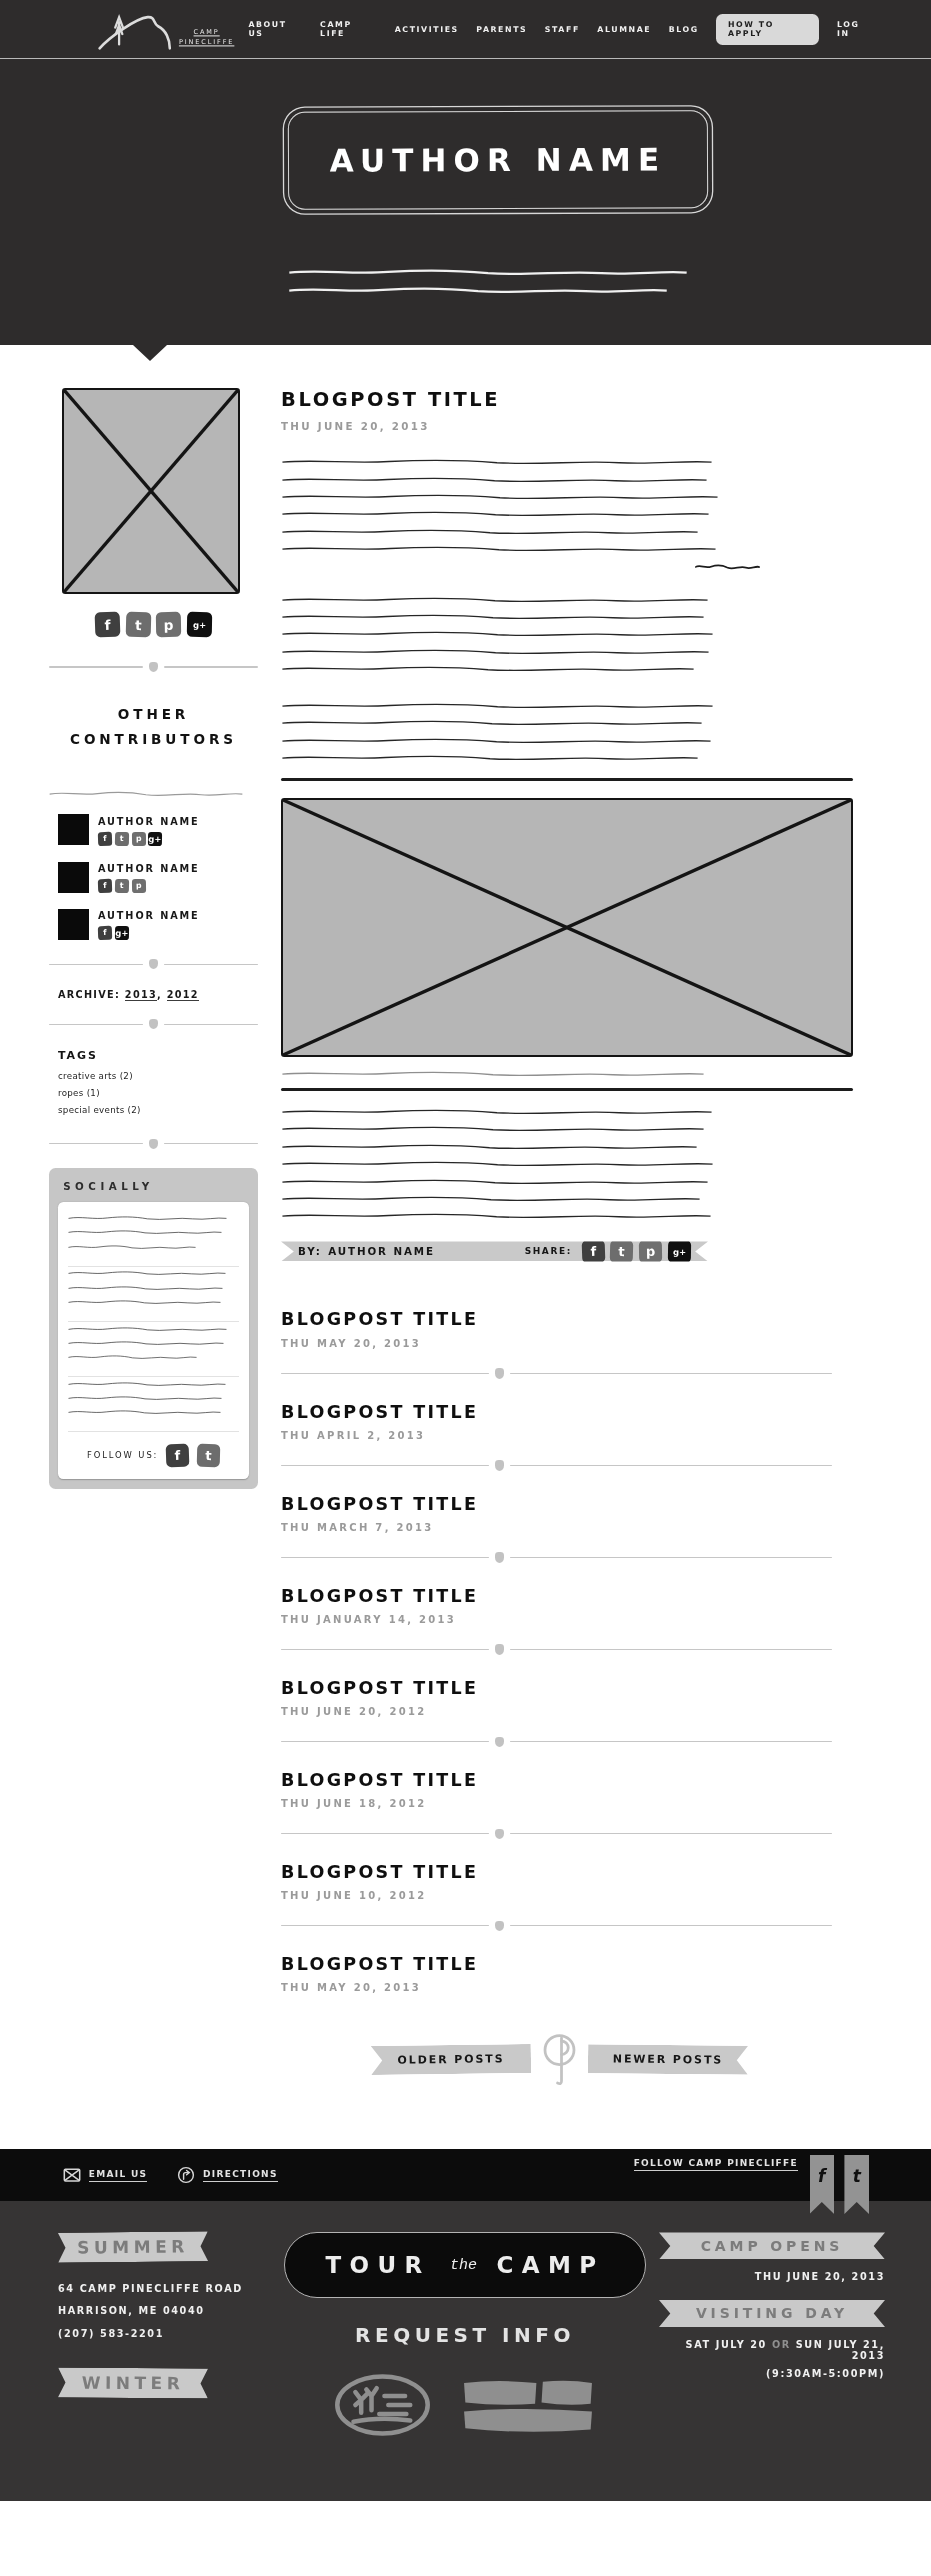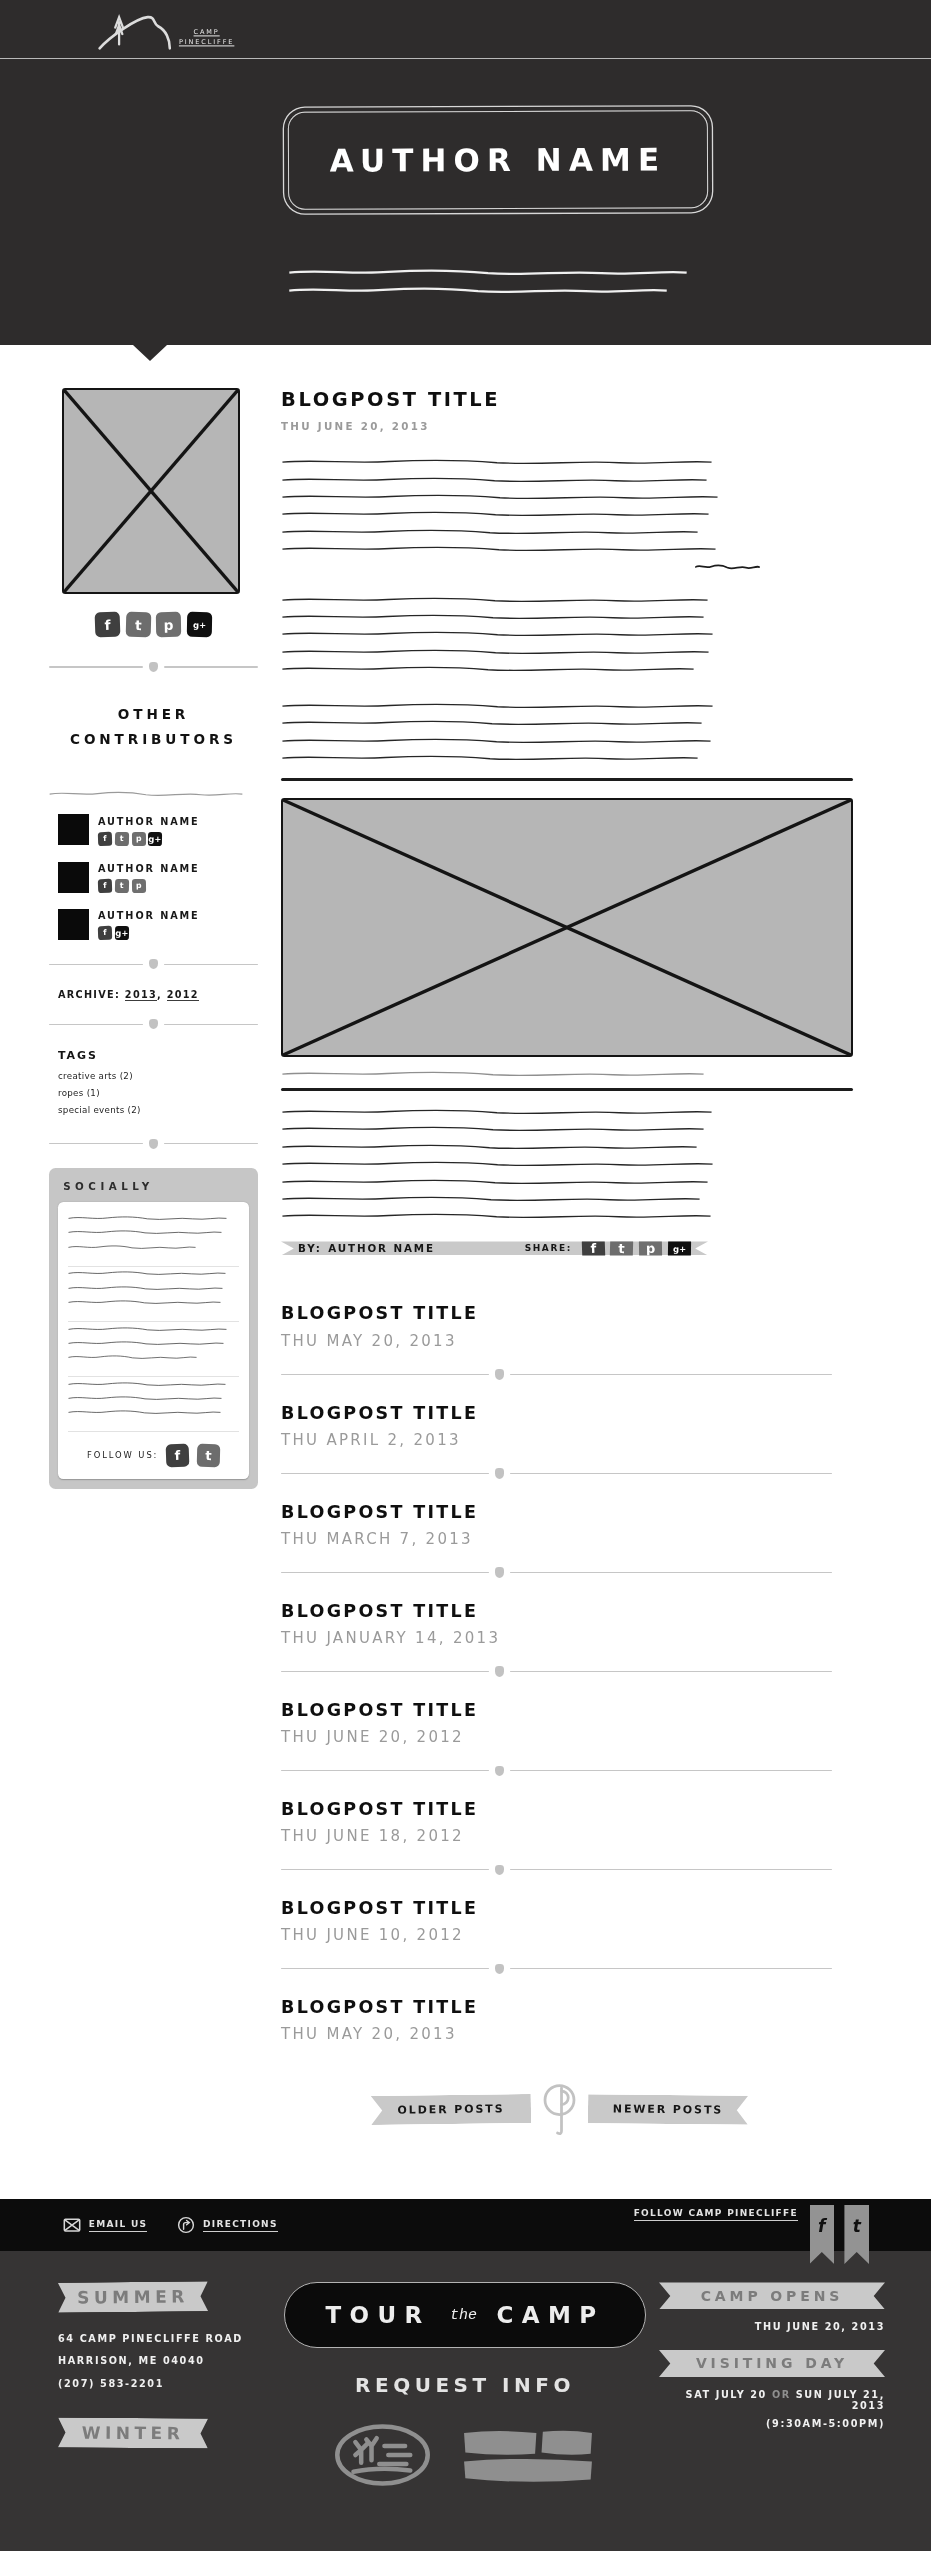--- a/index.html
+++ b/index.html
@@ -87,30 +87,30 @@
   .post-title { font-size:19.4px; font-weight:bold; letter-spacing:2.6px; color:#0f0f0f; }
   .post-date { font-size:10.3px; letter-spacing:2.3px; color:#9a9a9a; font-weight:bold; margin:9px 0 26px; }
   .quote { width:362px; margin:30px 0 3.9px 69px; font-size:19.4px; font-weight:bold; letter-spacing:0.6px;
            line-height:1.5; color:#141414; }
   .sig { color:#1c1c1c; width:65px; margin:6.5px 0 26px 414px; }
   .sig .wave use{ stroke-width:3px; }
   .group-gap { height:19.4px; }
   .rule { width:572px; height:3.2px; background:#1c1c1c; border-radius:1.9px; margin:17px 0; }
   .main-img { width:572px; height:259px; margin-bottom:13px; }
   .cap-line { color:#8f8f8f; margin-bottom:7.8px; }
-  .byline { width:427px; height:14px; background:#c9c9c9; display:flex; align-items:center; padding:0 17px;
+  .byline { width:427px; height:20px; background:#c9c9c9; display:flex; align-items:center; padding:0 17px;
             clip-path:polygon(0 0,100% 0,97% 50%,100% 100%,0 100%,3% 50%); margin-top:22px; }
   .byline-left { font-size:10.3px; font-weight:bold; letter-spacing:1.9px; color:#161616; display:flex; gap:6.5px; }
   .byline-right { margin-left:auto; display:flex; align-items:center; gap:5.8px; }
   .share-label { font-size:9px; font-weight:bold; letter-spacing:1.6px; color:#161616; margin-right:3.9px; }
 
   
   .post-list { margin-top:48px; }
   .pl-title { font-size:17.5px; font-weight:bold; letter-spacing:2.3px; color:#0f0f0f; }
-  .pl-date { font-size:15px; letter-spacing:2.3px; color:#9a9a9a; font-weight:normal; margin:8.4px 0 0; }
+  .pl-date { font-size:10px; letter-spacing:2.3px; color:#9a9a9a; font-weight:bold; margin:8.4px 0 0; }
   .pl-div { width:551px; margin:19.4px 0 23px; }
   .pl-div .seg-l { width:208px; } .pl-div .seg-r { flex:1; }
 
   
   .pagination { display:flex; align-items:center; justify-content:center; gap:11px; margin:38px 26px 62px 0; }
   .pagebtn { background:#c9c9c9; height:29px; width:160px; display:flex; align-items:center; justify-content:center;
              font-size:11px; font-weight:bold; letter-spacing:1.9px; color:#161616; text-decoration:none; }
   .pb-older { clip-path:polygon(0 0,100% 0,100% 100%,0 100%,7% 50%); transform:rotate(-.8deg); }
   .pb-newer { clip-path:polygon(0 0,100% 0,93% 50%,100% 100%,0 100%); transform:rotate(.6deg); }
 
@@ -161,20 +161,31 @@
     <a class="logo" href="#">
       <svg width="78" height="43" viewBox="0 0 120 66">
         <path d="M4,62 C20,44 60,16 78,14 C90,13 86,24 94,28 C106,34 112,48 112,62" fill="none" stroke="#dcdcdc" stroke-width="4" stroke-linecap="round"></path>
         <path d="M34,56 L34,22 M28,30 L34,14 L40,30 M29,40 L34,26 L39,40" fill="none" stroke="#dcdcdc" stroke-width="3.5" stroke-linecap="round"></path>
       </svg>
       <span class="logo-text">
         <span>CAMP</span><br>
         <span>PINECLIFFE</span>
       </span>
     </a>
+    <nav class="nav">
+      <a href="#">ABOUT US</a>
+      <a href="#">CAMP LIFE</a>
+      <a href="#">ACTIVITIES</a>
+      <a href="#">PARENTS</a>
+      <a href="#">STAFF</a>
+      <a href="#">ALUMNAE</a>
+      <a href="#">BLOG</a>
+      <a href="#" class="apply-btn">HOW TO APPLY</a>
+      <a href="#">LOG IN</a>
+    </nav>
   </header>
 
   <section class="hero">
     <div class="author-box">
       <span>AUTHOR NAME</span>
     </div>
     <div class="plines hero-lines">
         <svg class="wave" viewBox="0 0 600 12" preserveAspectRatio="none" style="width:400px">
           <use href="#wv" xlink:href="#wv"></use>
         </svg>

